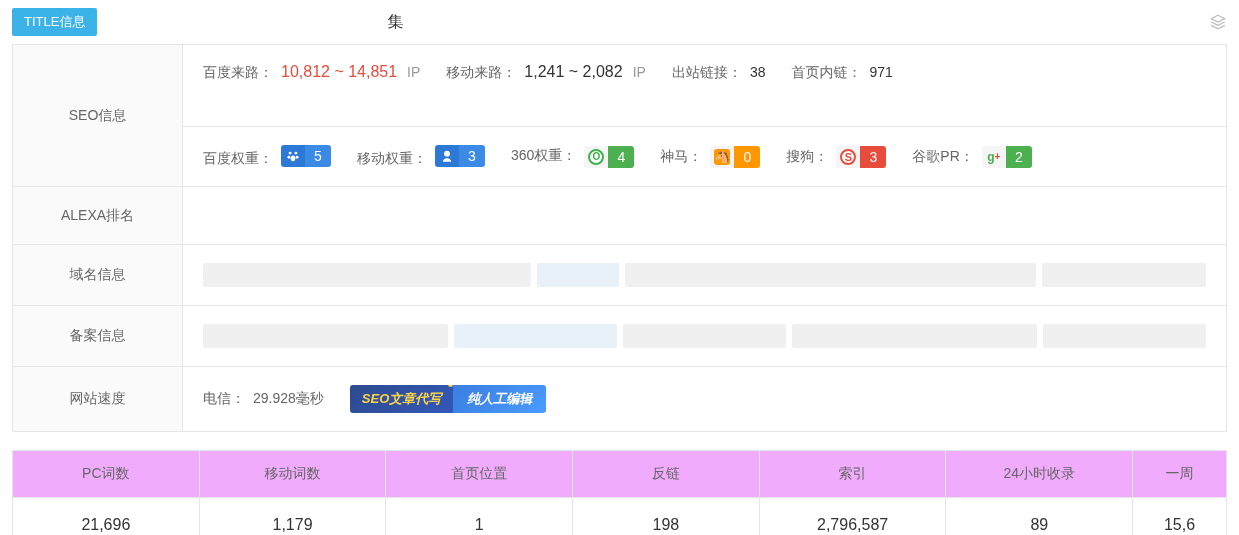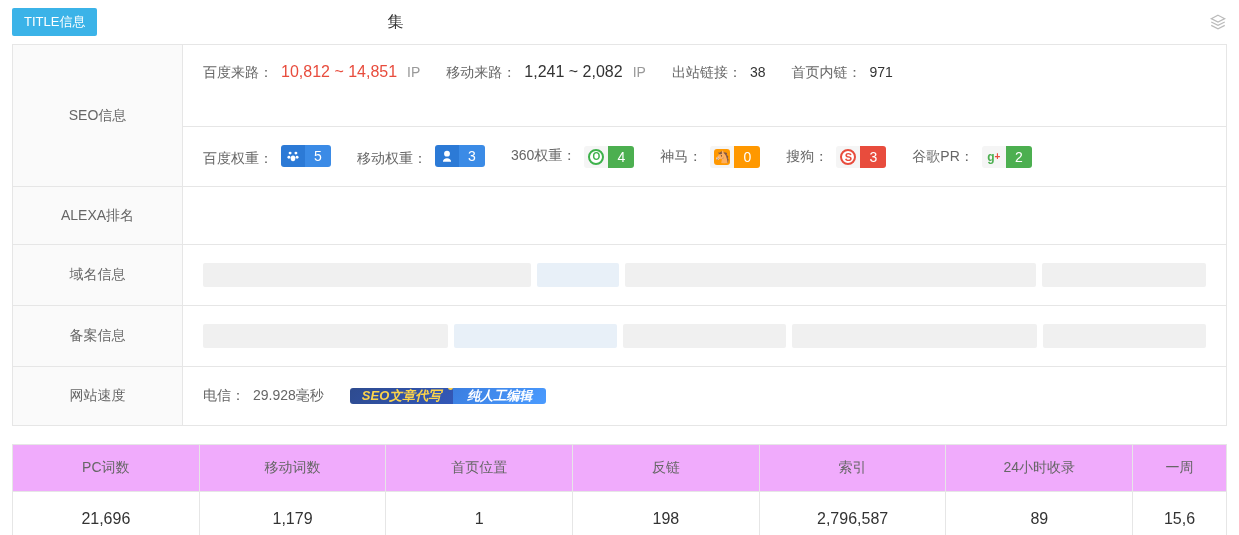--- a/index.html
+++ b/index.html
@@ -38,21 +38,21 @@
     .wb-orange-dark { background: #f5f5f5; }
     .wb-orange-light { background: #ff9800; }
     .wb-red-dark { background: #f5f5f5; }
     .wb-red-light { background: #e84c3d; }
     .wb-g-dark { background: #f5f5f5; }
     .wb-g-light { background: #4caf50; }
 
     .redacted-bar { display: flex; gap: 6px; width: 100%; }
     .redact-block { height: 24px; background: #f0f0f0; border-radius: 2px; }
 
-    .speed-badge { display: inline-flex; height: 16px; border-radius: 3px; overflow: hidden; position: relative; }
+    .speed-badge { display: inline-flex; height: 28px; border-radius: 3px; overflow: hidden; position: relative; }
     .speed-left { background: linear-gradient(135deg, #2e4b8f, #3358b8); color: #fbd34a; font-weight: bold; font-style: italic; padding: 0 12px; display: flex; align-items: center; font-size: 13px; }
     .speed-right { background: linear-gradient(135deg, #3b7ee0, #4a9bff); color: #fff; font-weight: bold; font-style: italic; padding: 0 14px; display: flex; align-items: center; font-size: 13px; }
     .speed-dot { position: absolute; top: -3px; left: 50%; width: 5px; height: 5px; border-radius: 50%; background: #fbd34a; }
 
     .stats-table { display: flex; margin: 18px 12px 0; border-top: 1px solid #e6e6e6; border-bottom: 1px solid #e6e6e6; }
     .stats-col { flex: 1; border-right: 1px solid #e6e6e6; text-align: center; }
     .stats-col:first-child { border-left: 1px solid #e6e6e6; }
     .stats-col:last-child { border-right: 1px solid #e6e6e6; }
     .stats-head { padding: 14px 0; color: #666; font-size: 14px; border-bottom: 1px solid #e6e6e6; background: #f0abfc; }
     .stats-val { padding: 18px 0; color: #333; font-size: 16px; }

